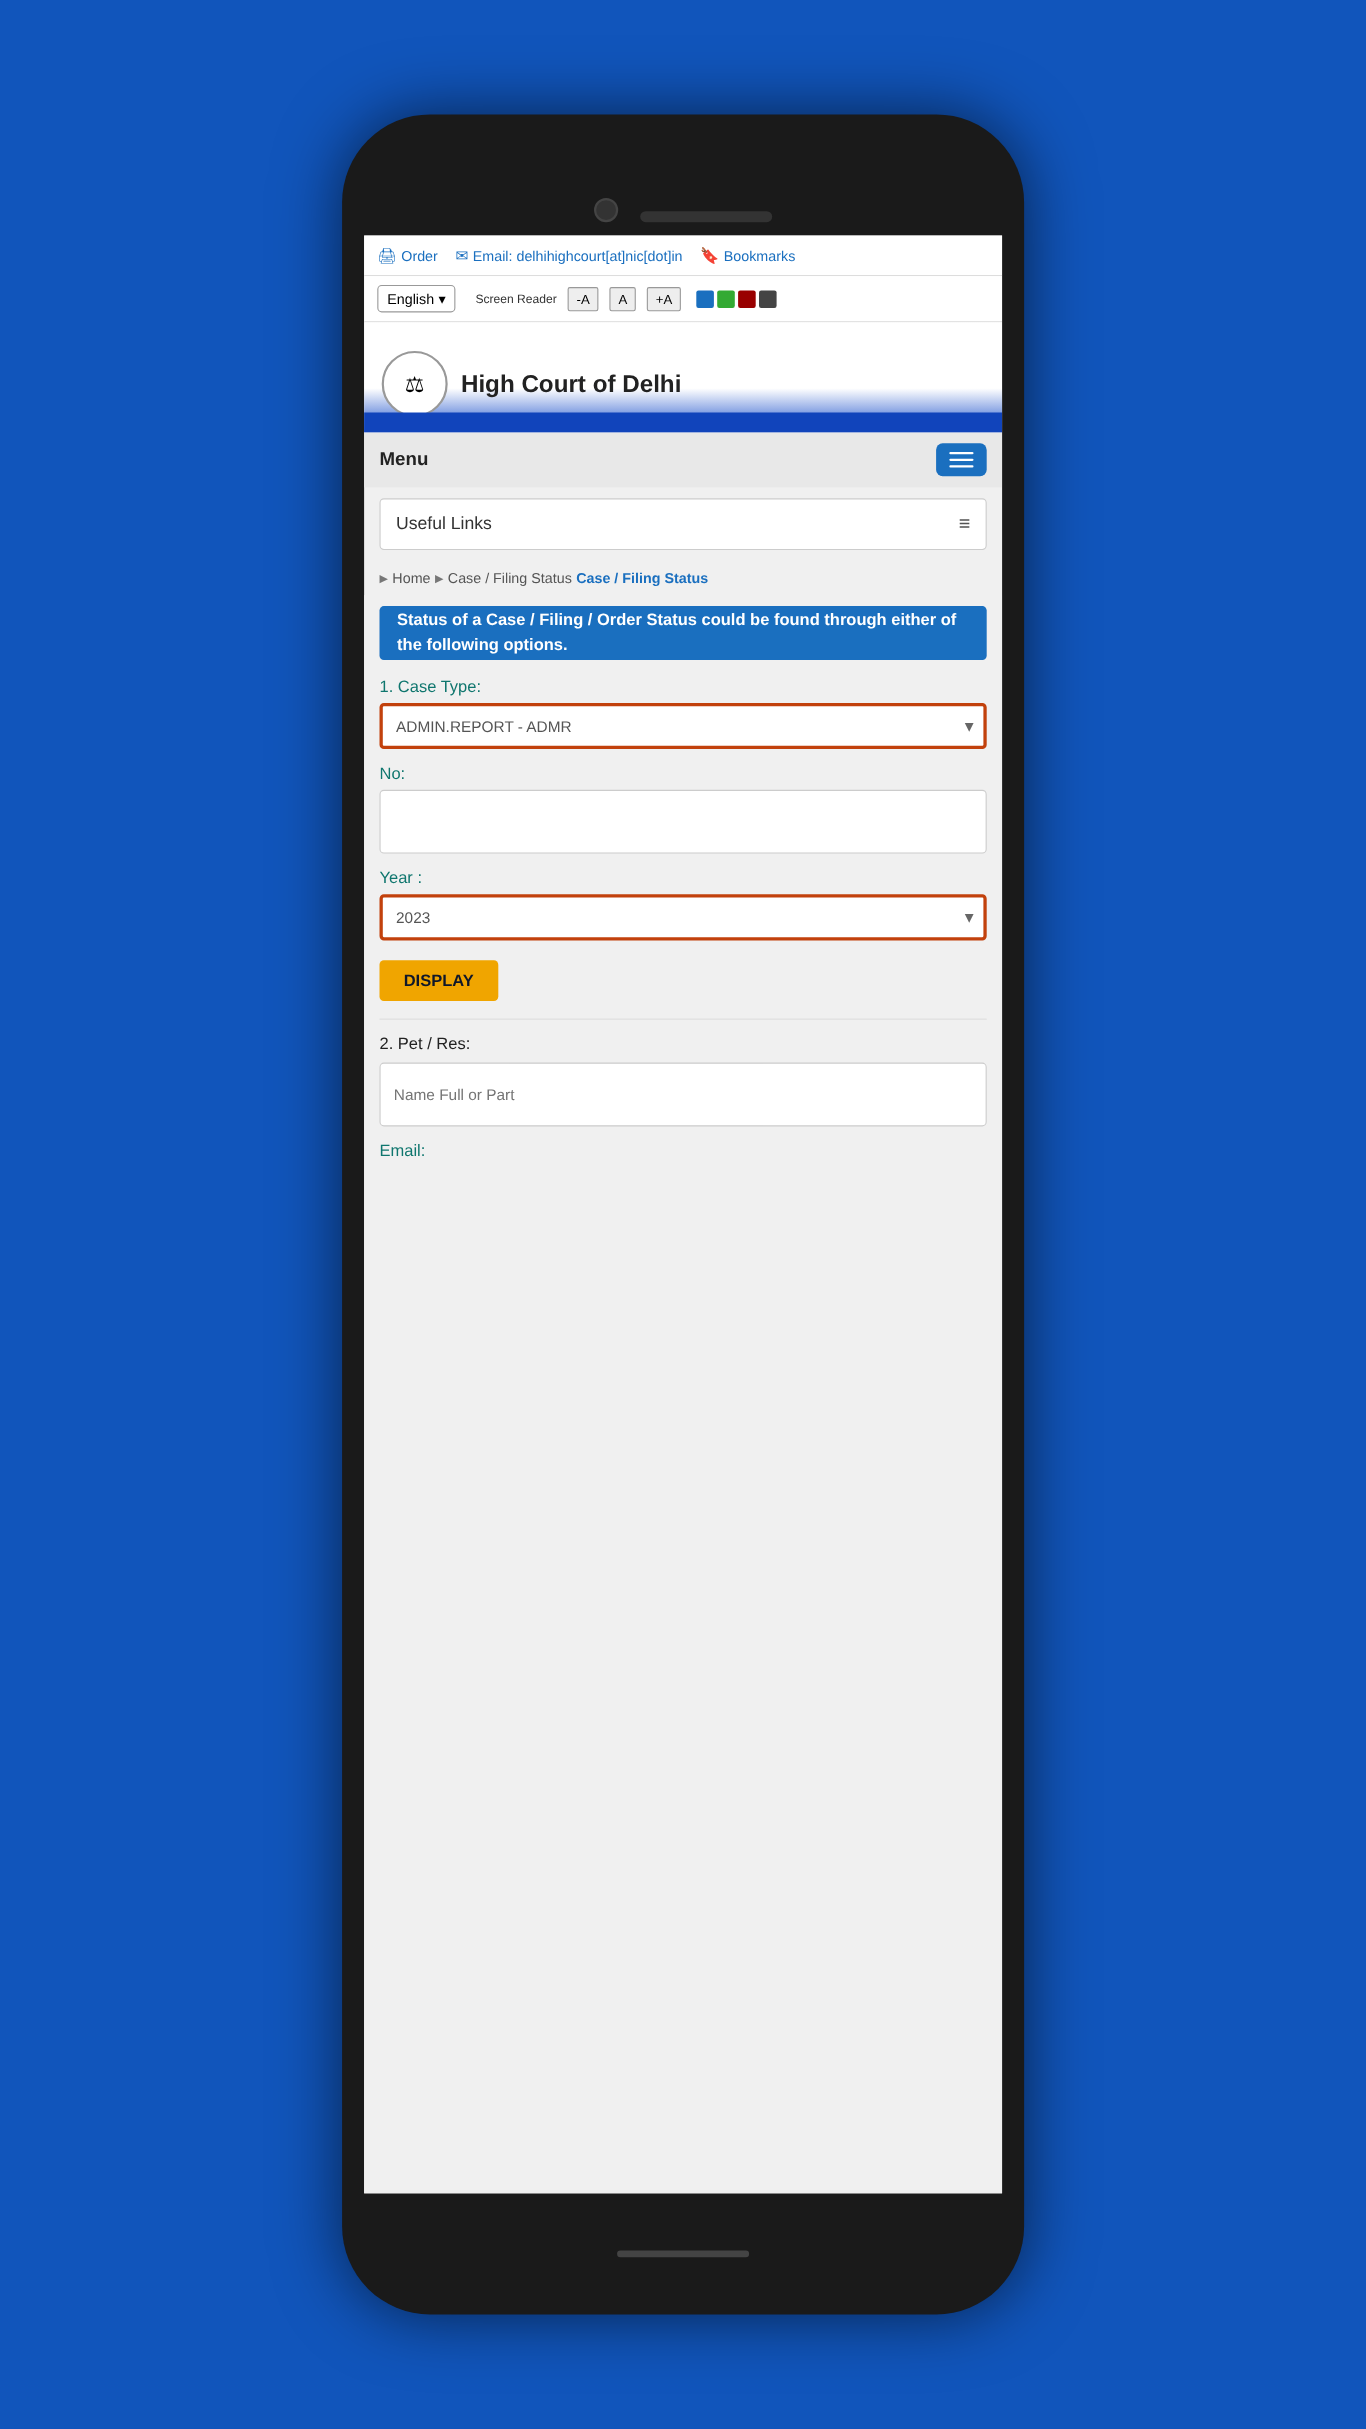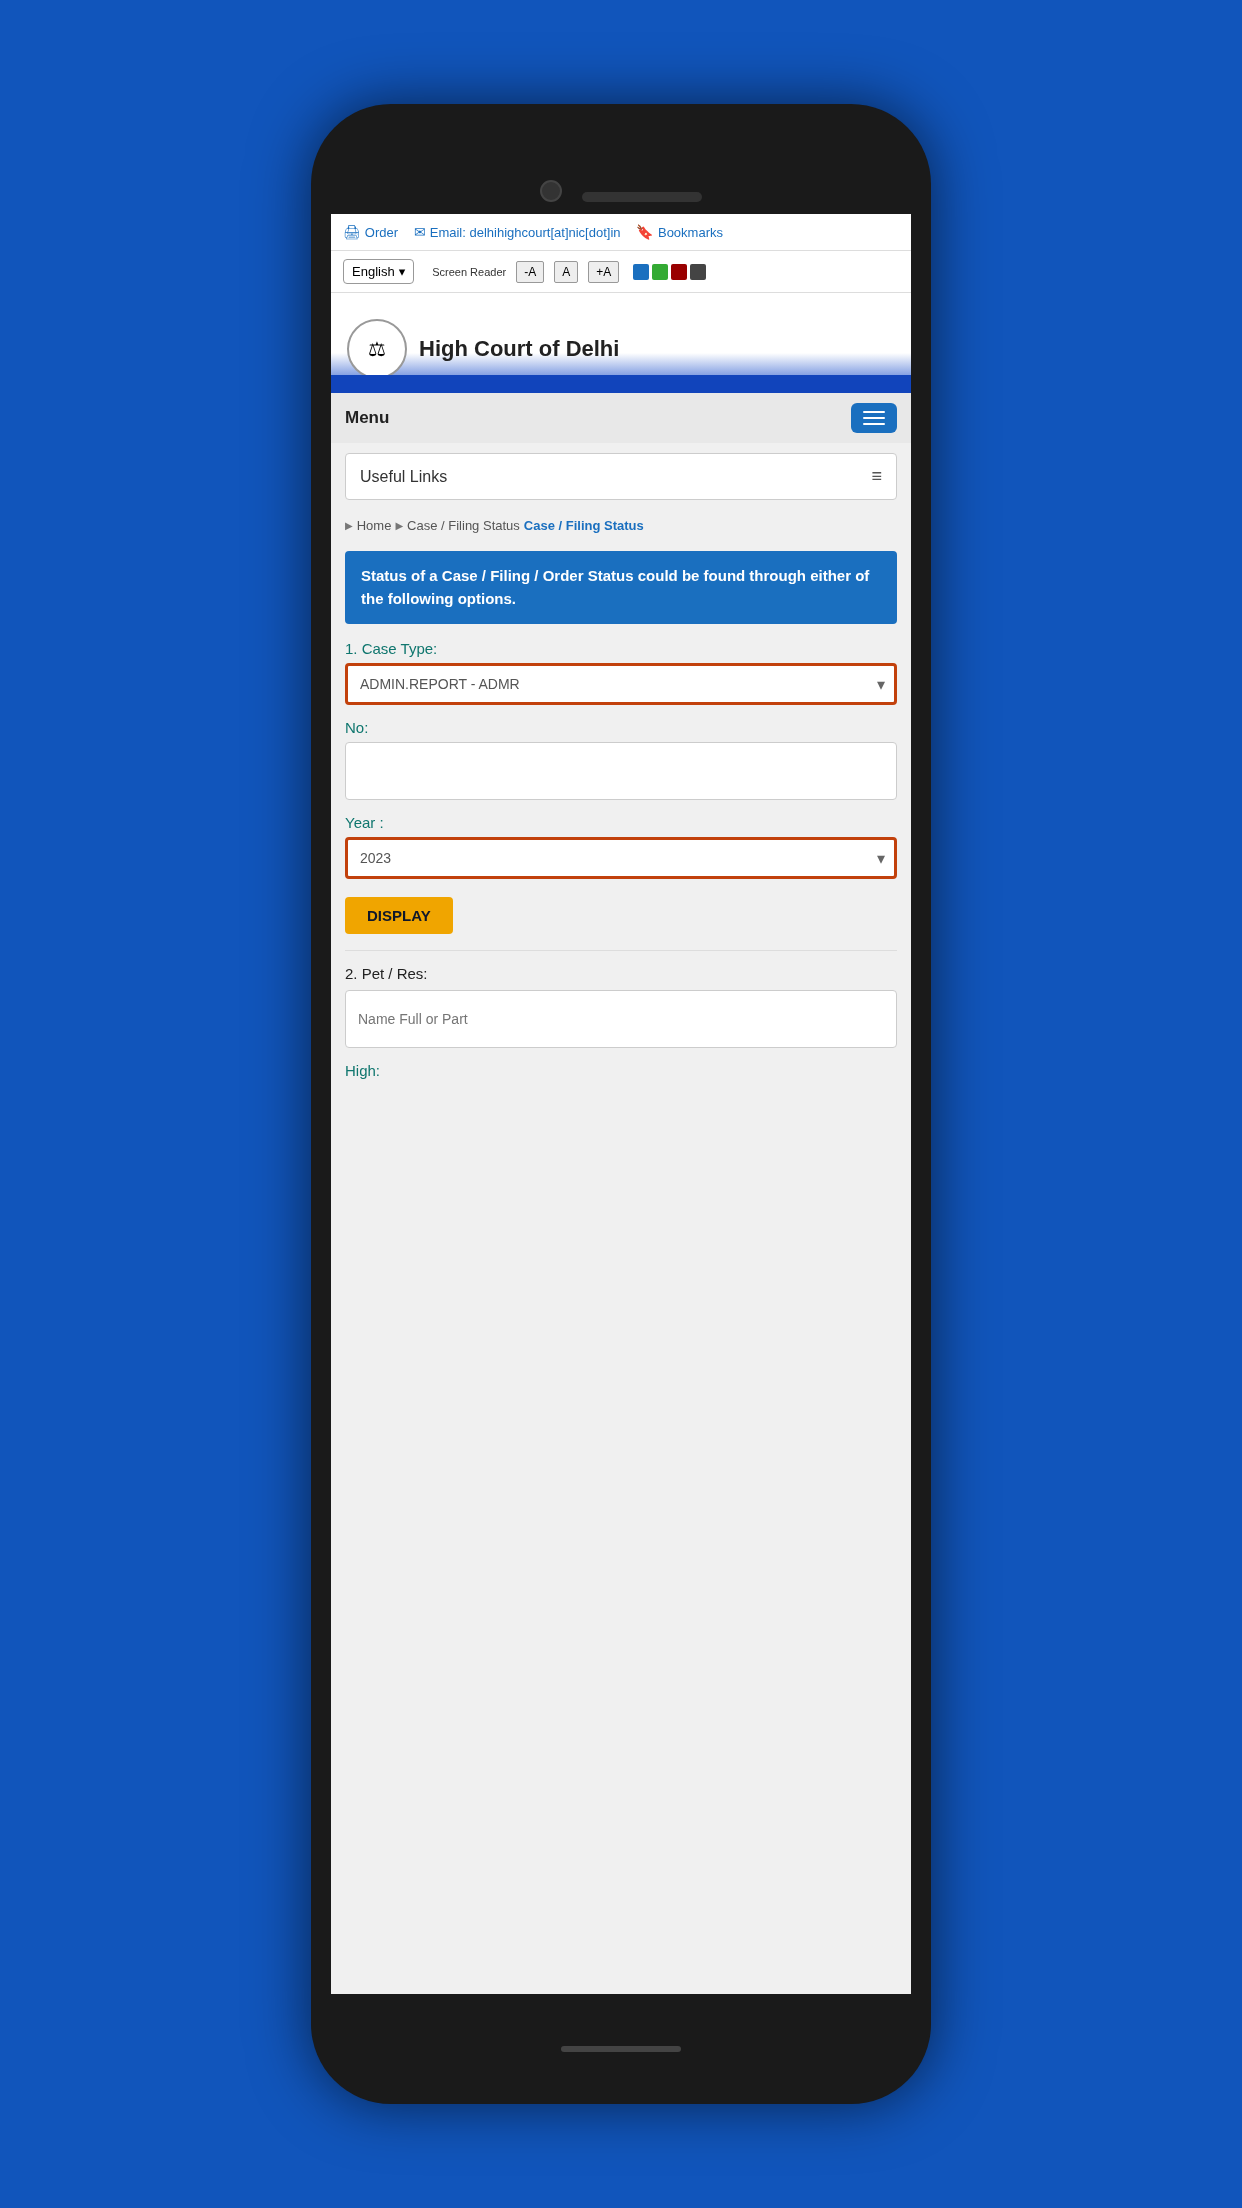--- a/index.html
+++ b/index.html
@@ -275,21 +275,21 @@
     .main-content {
       padding: 10px 14px;
       background: #f0f0f0;
       flex: 1;
       overflow-y: auto;
     }
 
     .info-box {
       background: #1a6fbf;
       color: #fff;
-      padding: 14px 16px;
+      padding: 2px 16px;
       border-radius: 4px;
       font-size: 15px;
       font-weight: bold;
       line-height: 1.5;
       margin-bottom: 16px;
     }
 
     .form-label {
       font-size: 15px;
       color: #0f766e;
@@ -469,21 +469,21 @@
 
       
       <button class="display-btn">DISPLAY</button>
 
       
       <div class="divider-section">
         <div class="section-header">2. Pet / Res:</div>
         <div class="form-group">
           <input class="form-input" type="text" placeholder="Name Full or Part" style="">
         </div>
-        <div class="form-label">High:</div>
+        <div class="form-label">Email:</div>
       </div>
 
     </div>
 
   </div>
 
   <div class="phone-bottom">
     <div class="phone-home-indicator"></div>
   </div>
 </div>

